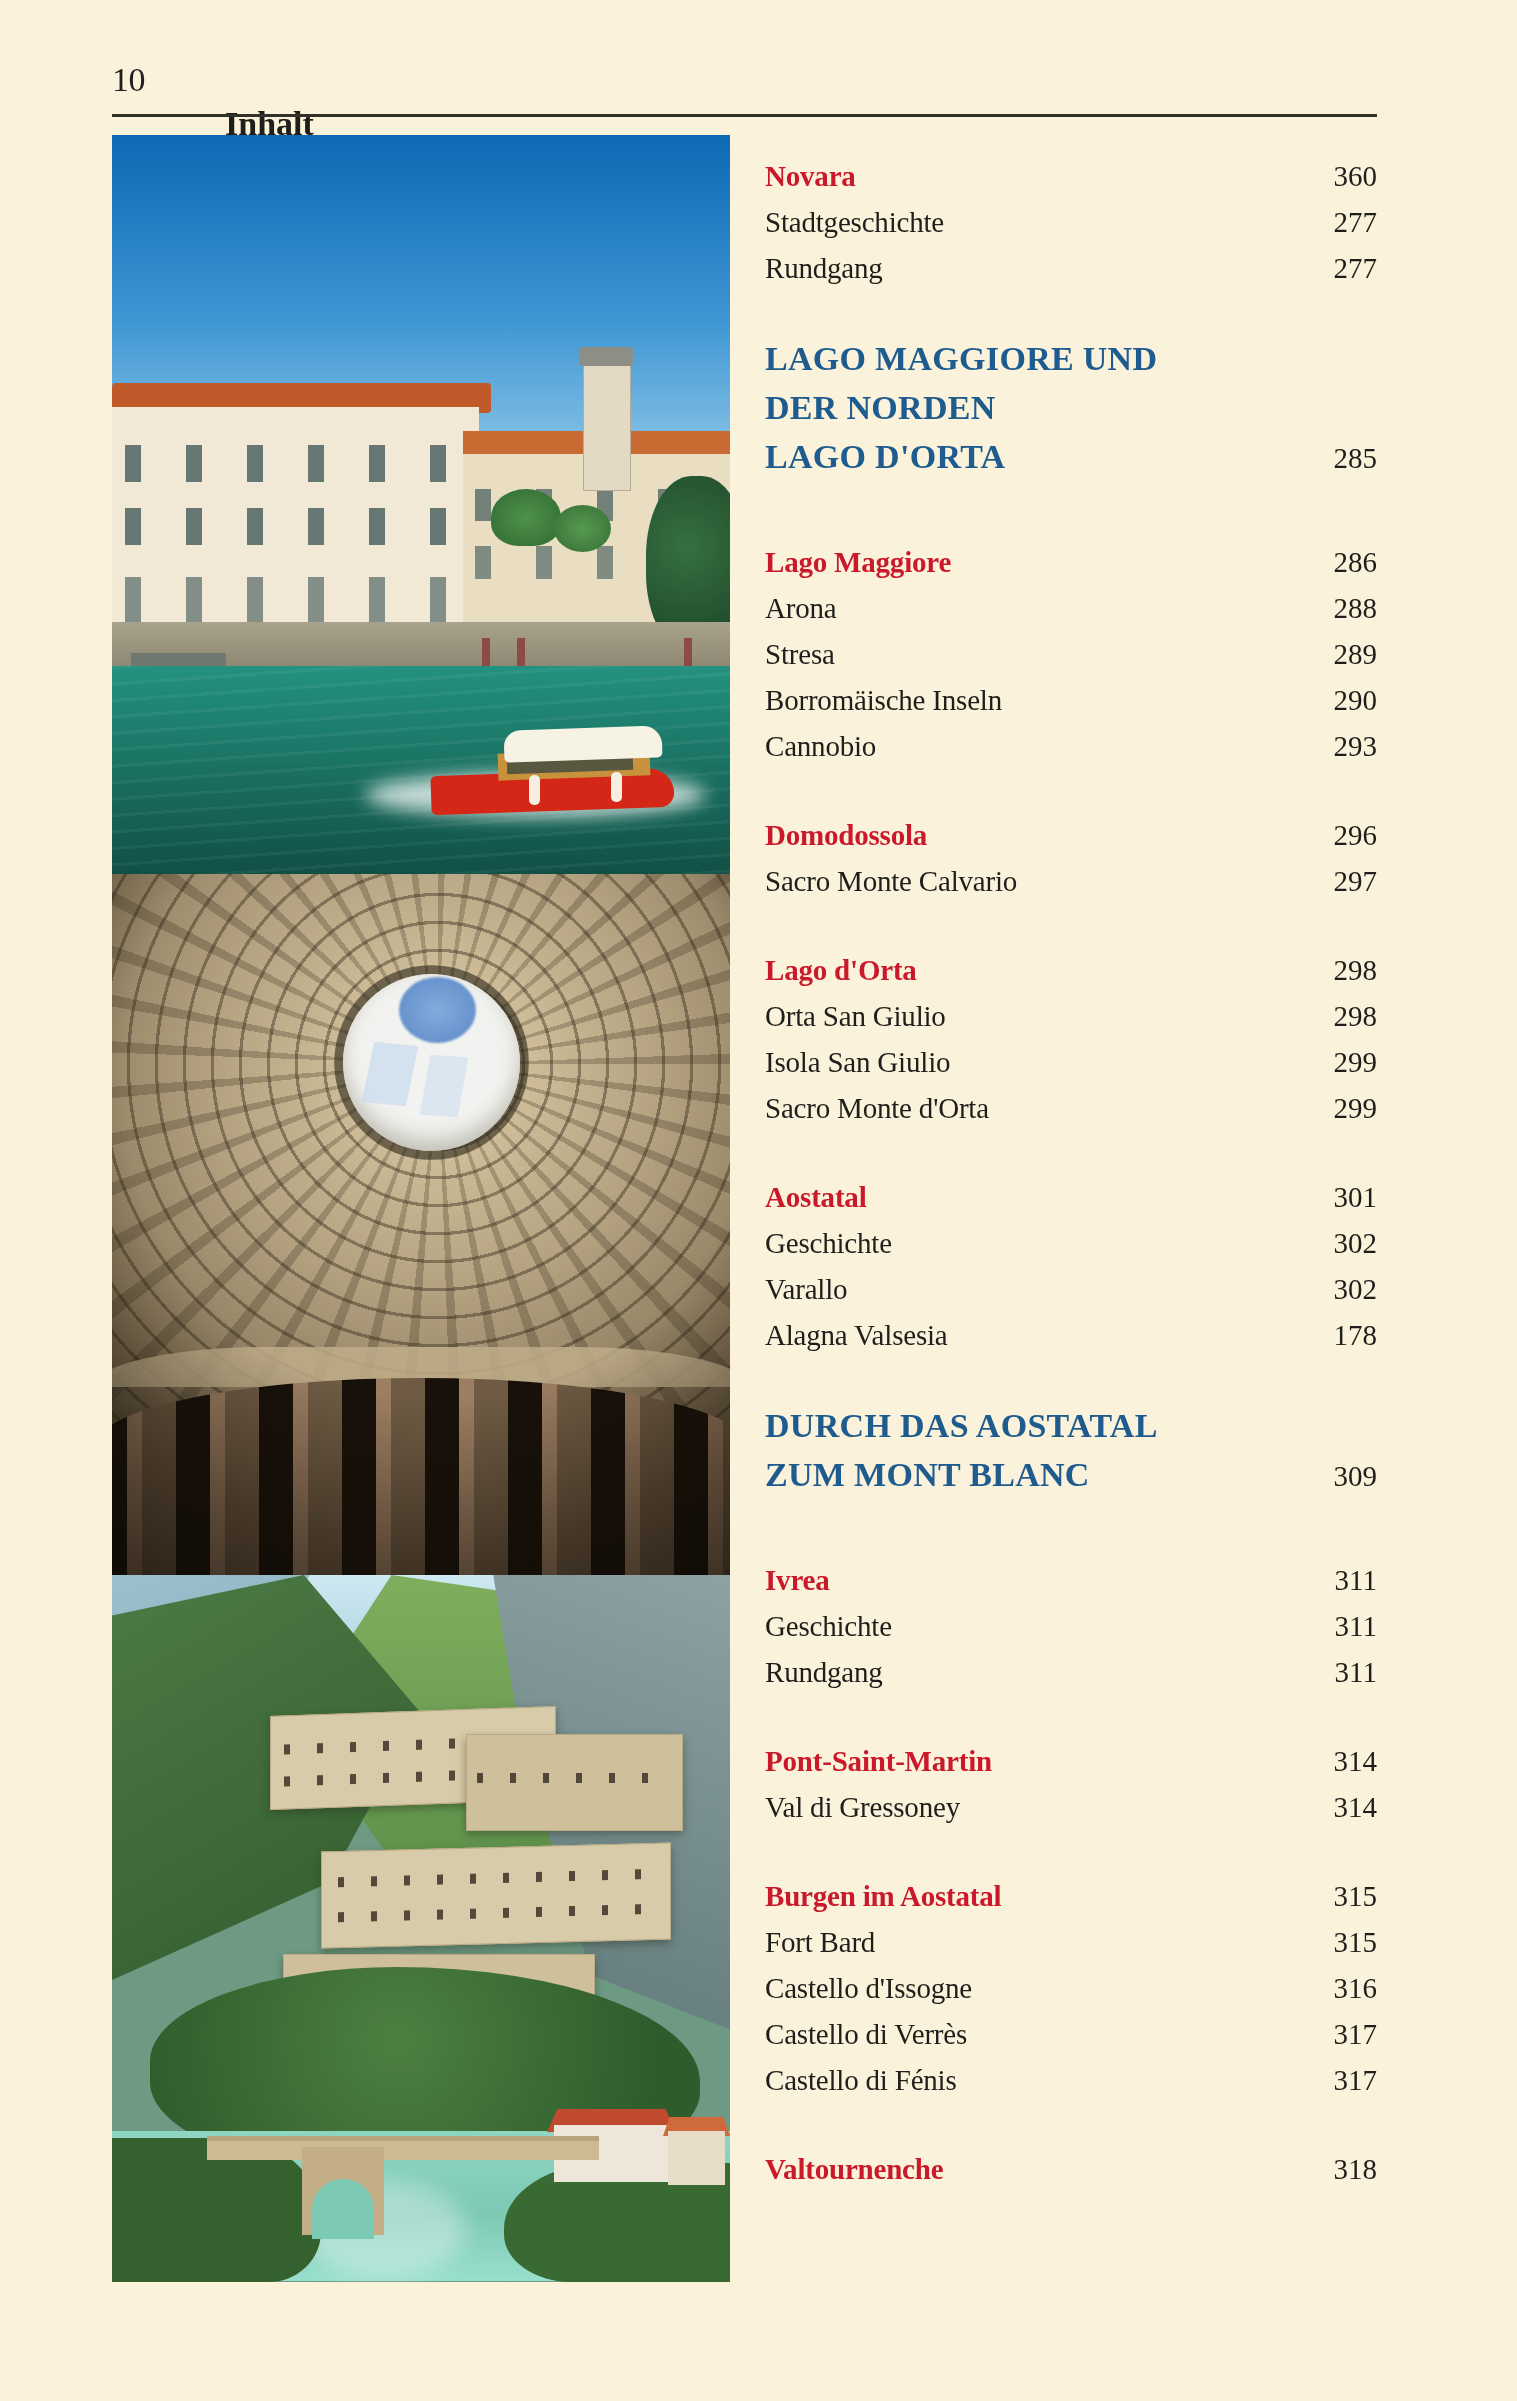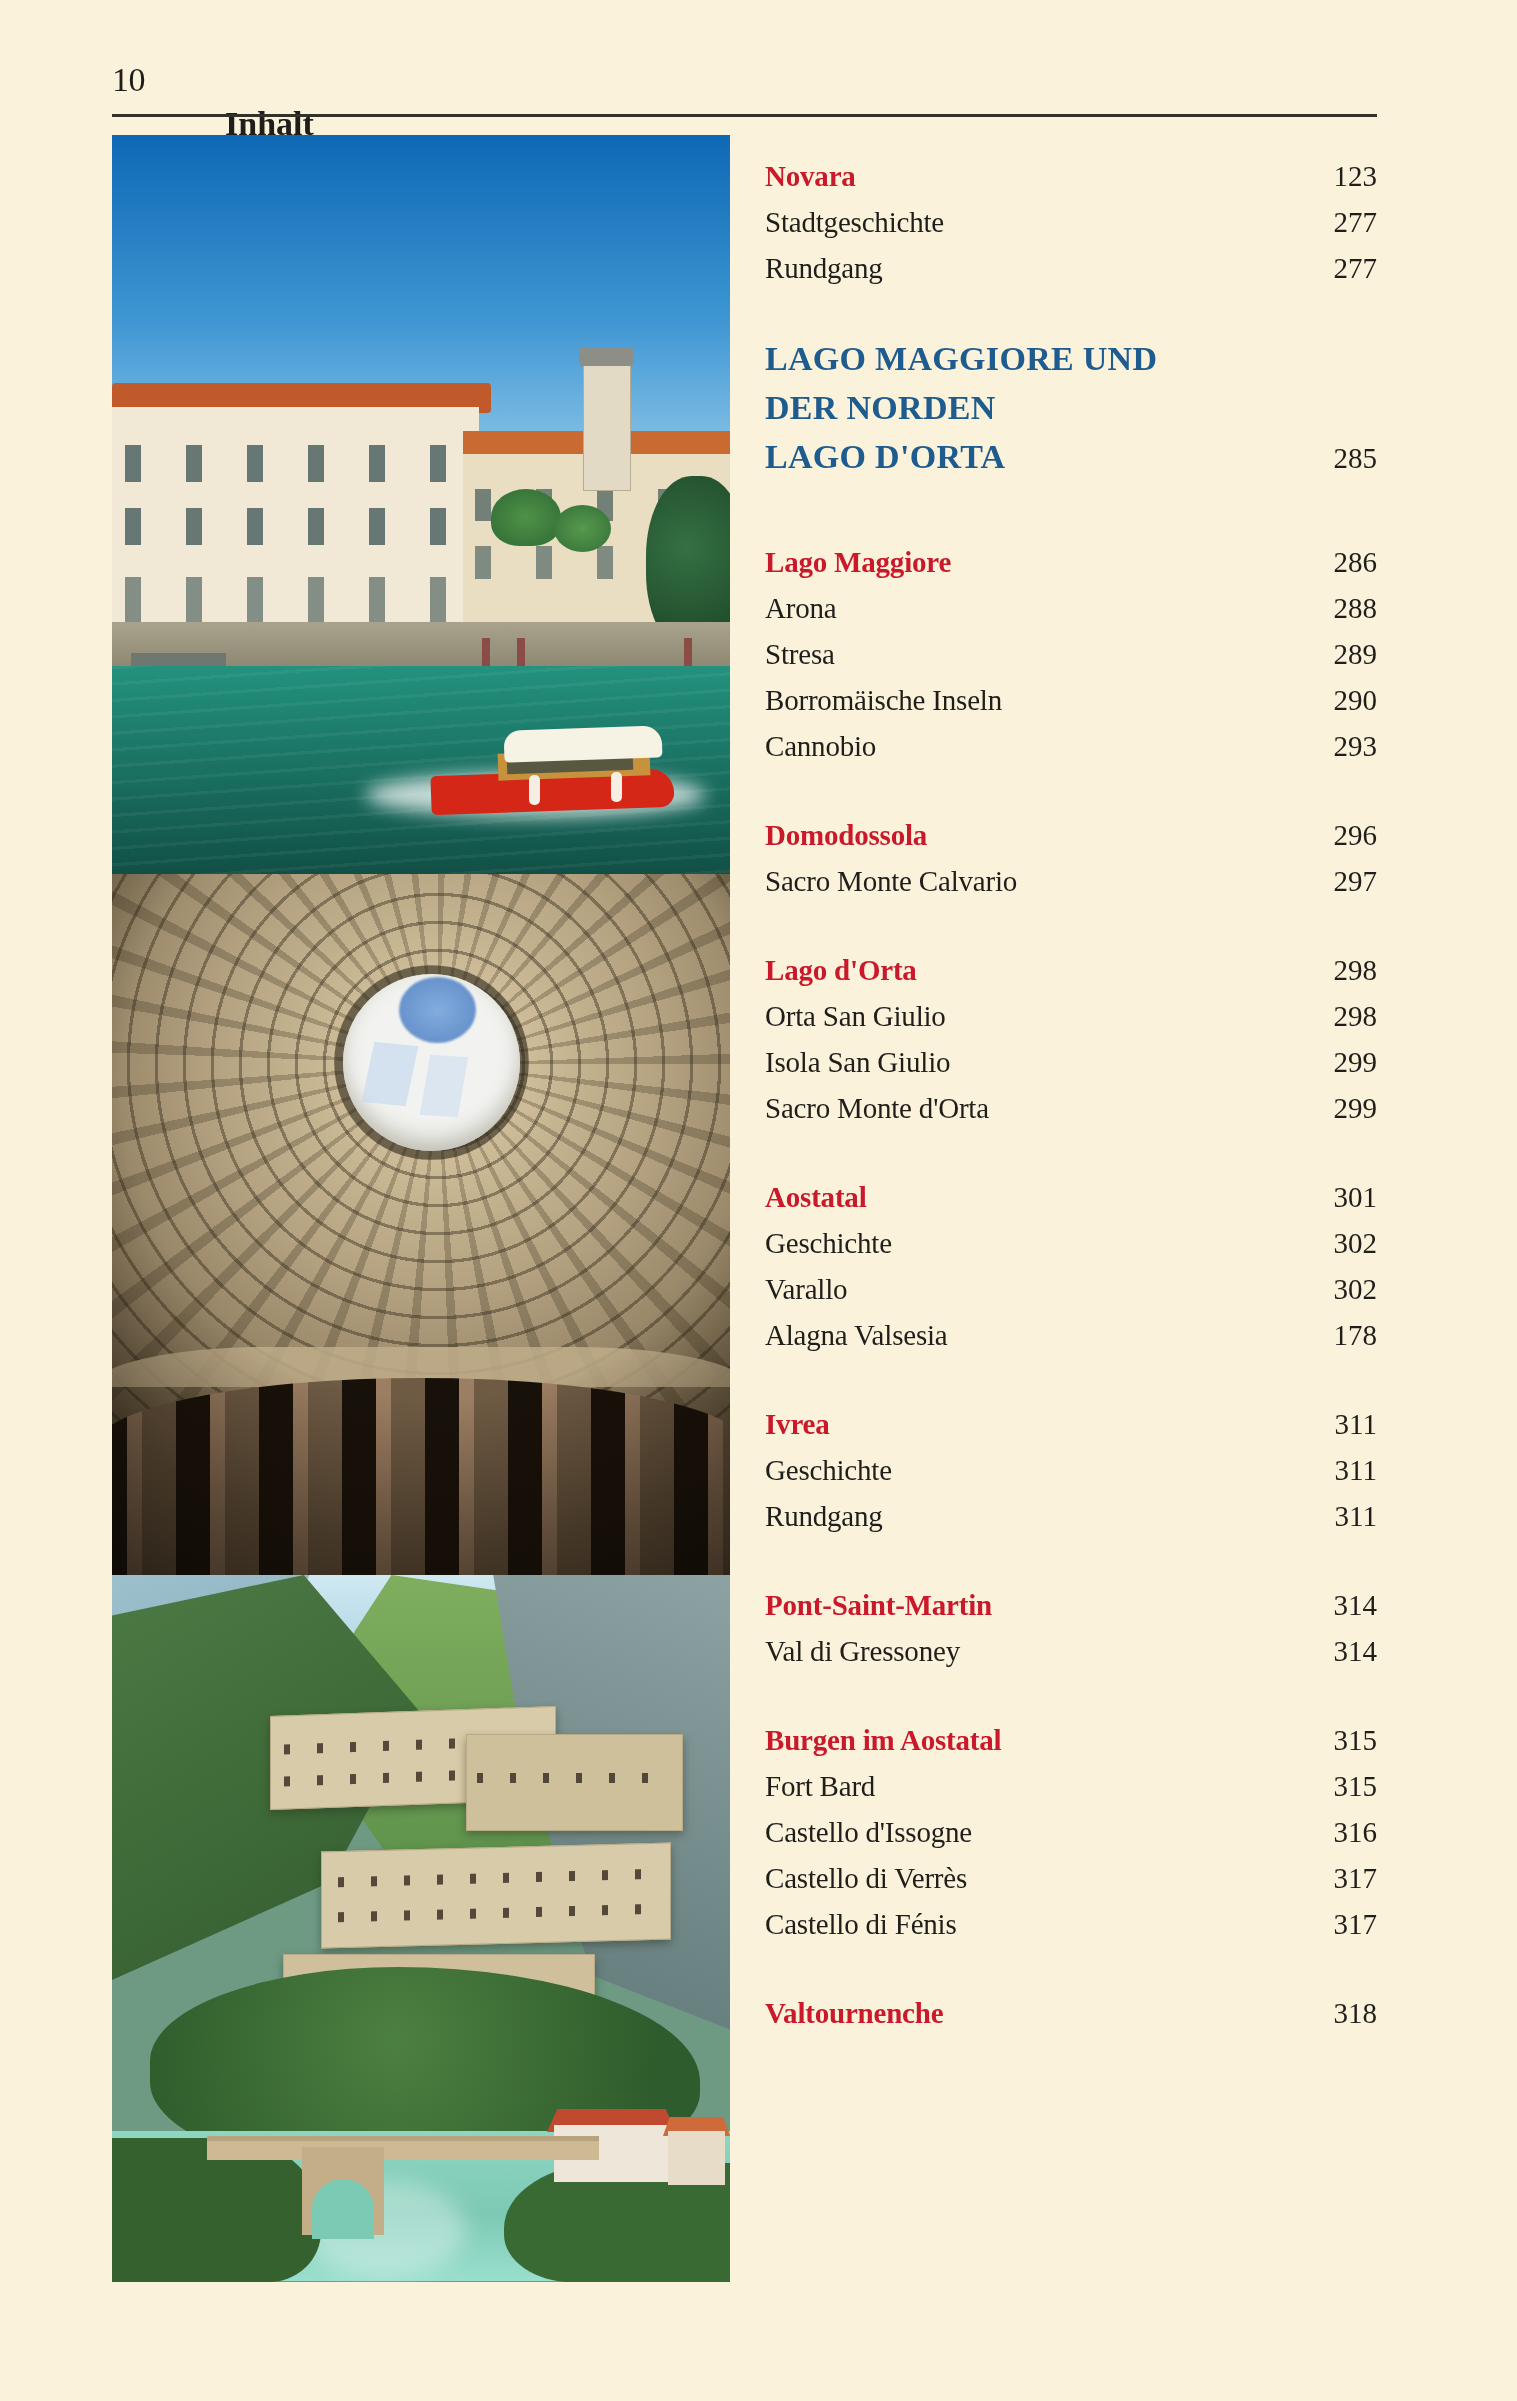--- a/index.html
+++ b/index.html
@@ -204,21 +204,21 @@
     <div class="p3-house2"></div>
     <div class="p3-bridge-deck"></div>
     <div class="p3-pier"></div>
     <div class="p3-arch"></div>
   </div>
 
   <div class="toc">
       <div class="group">
         <div class="row">
           <span class="lbl head-lbl">Novara</span>
-          <span class="num">123</span>
+          <span class="num">360</span>
         </div>
         <div class="row">
           <span class="lbl">Stadtgeschichte</span>
           <span class="num">277</span>
         </div>
         <div class="row">
           <span class="lbl">Rundgang</span>
           <span class="num">277</span>
         </div>
       </div>
@@ -295,20 +295,29 @@
         </div>
         <div class="row">
           <span class="lbl">Varallo</span>
           <span class="num">302</span>
         </div>
         <div class="row">
           <span class="lbl">Alagna Valsesia</span>
           <span class="num">178</span>
         </div>
       </div>
+      <div class="chapter">
+        <div class="row ch-row">
+          <span class="lbl ch-lbl">DURCH DAS AOSTATAL</span>
+        </div>
+        <div class="row ch-row">
+          <span class="lbl ch-lbl">ZUM MONT BLANC</span>
+          <span class="num">309</span>
+        </div>
+      </div>
       <div class="group">
         <div class="row">
           <span class="lbl head-lbl">Ivrea</span>
           <span class="num">311</span>
         </div>
         <div class="row">
           <span class="lbl">Geschichte</span>
           <span class="num">311</span>
         </div>
         <div class="row">

